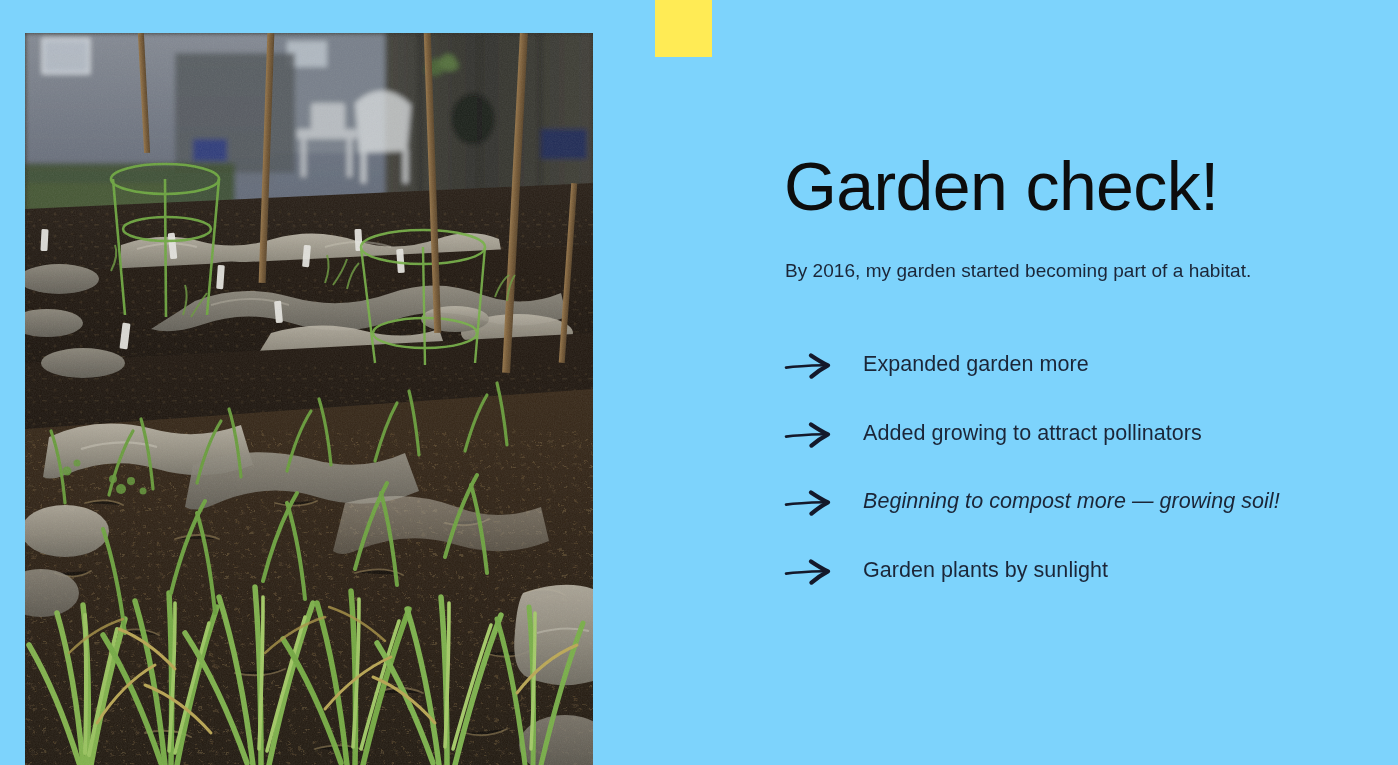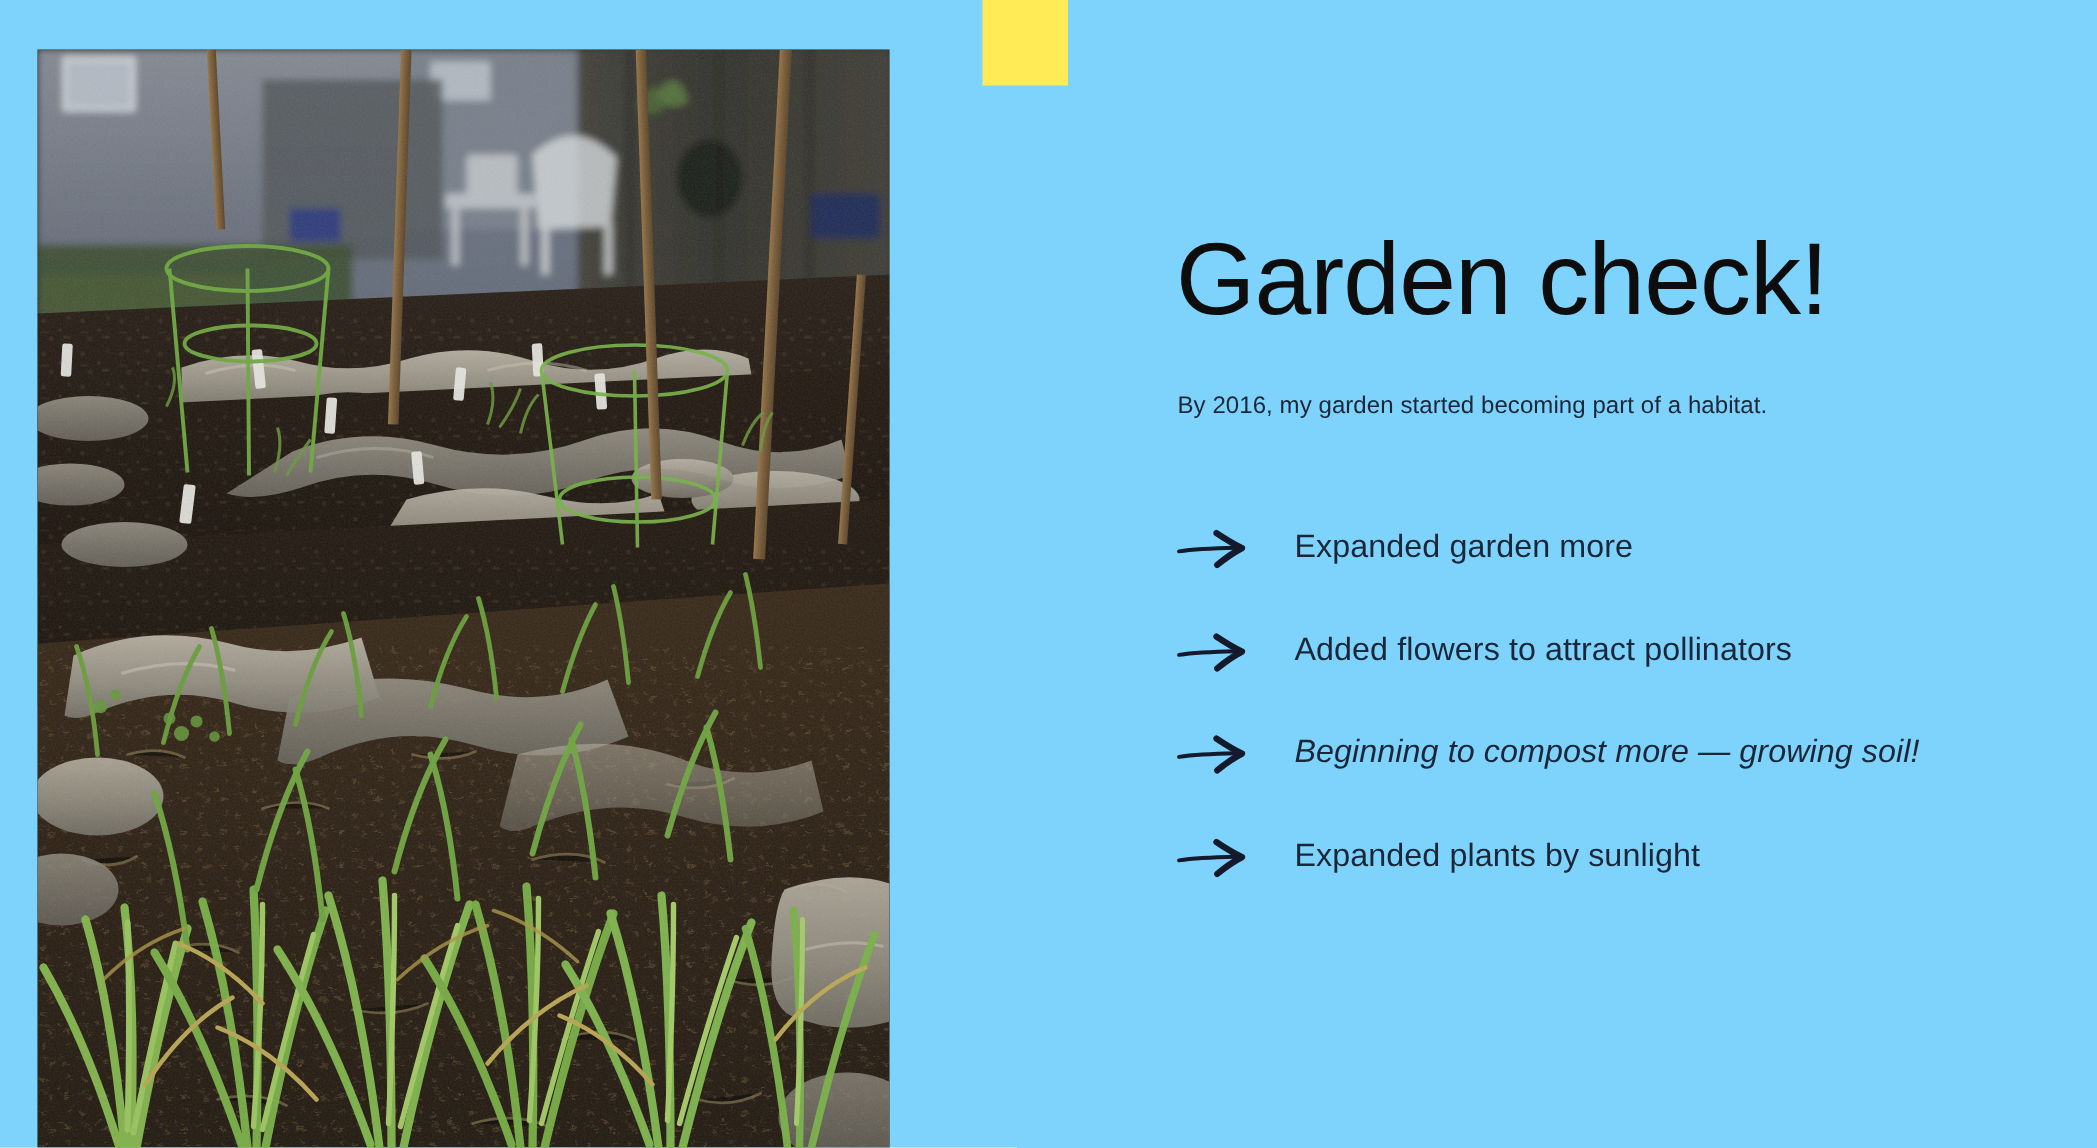--- a/index.html
+++ b/index.html
@@ -70,21 +70,21 @@
     color: #0d0d0d;
     white-space: nowrap;
   }
 
   #slide-subtitle {
     position: absolute;
     left: 1px;
     top: 252px;
     width: 530px;
     margin: 0;
-    font-size: 16px;
+    font-size: 19px;
     line-height: 37px;
     font-weight: 400;
     color: #1b2638;
     letter-spacing: 0.05px;
   }
 
   #bullet-list {
     position: absolute;
     left: 0px;
     top: 349px;
@@ -504,38 +504,38 @@
         <span class="bullet-text" style="color: rgb(27, 38, 56);">Expanded garden more</span>
       </li>
 
       <li class="bullet-item">
         <span class="bullet-arrow">
           <svg viewBox="0 0 56 26" width="56" height="26" aria-hidden="true">
             <path d="M2 14.6 C10 13.4 22 12.6 40 12.2" fill="none" stroke="#14192b" stroke-width="2.6" stroke-linecap="round"></path>
             <path d="M27 2.4 C33 6.4 39 10 44 12.4 C39 15 33 19 27.5 23.6" fill="none" stroke="#14192b" stroke-width="4.2" stroke-linecap="round" stroke-linejoin="round"></path>
           </svg>
         </span>
-        <span class="bullet-text" style="color: rgb(27, 38, 56);">Added flowers to attract pollinators</span>
+        <span class="bullet-text" style="color: rgb(27, 38, 56);">Added growing to attract pollinators</span>
       </li>
 
       <li class="bullet-item">
         <span class="bullet-arrow">
           <svg viewBox="0 0 56 26" width="56" height="26" aria-hidden="true">
             <path d="M2 14.6 C10 13.4 22 12.6 40 12.2" fill="none" stroke="#14192b" stroke-width="2.6" stroke-linecap="round"></path>
             <path d="M27 2.4 C33 6.4 39 10 44 12.4 C39 15 33 19 27.5 23.6" fill="none" stroke="#14192b" stroke-width="4.2" stroke-linecap="round" stroke-linejoin="round"></path>
           </svg>
         </span>
         <span class="bullet-text" style="color: rgb(27, 38, 56); font-style: italic;">Beginning to compost more — growing soil!</span>
       </li>
 
       <li class="bullet-item">
         <span class="bullet-arrow">
           <svg viewBox="0 0 56 26" width="56" height="26" aria-hidden="true">
             <path d="M2 14.6 C10 13.4 22 12.6 40 12.2" fill="none" stroke="#14192b" stroke-width="2.6" stroke-linecap="round"></path>
             <path d="M27 2.4 C33 6.4 39 10 44 12.4 C39 15 33 19 27.5 23.6" fill="none" stroke="#14192b" stroke-width="4.2" stroke-linecap="round" stroke-linejoin="round"></path>
           </svg>
         </span>
-        <span class="bullet-text" style="color: rgb(27, 38, 56);">Expanded plants by sunlight</span>
+        <span class="bullet-text" style="color: rgb(27, 38, 56);">Garden plants by sunlight</span>
       </li>
 
     </ul>
   </div>
 </div>
 
 </body></html>

